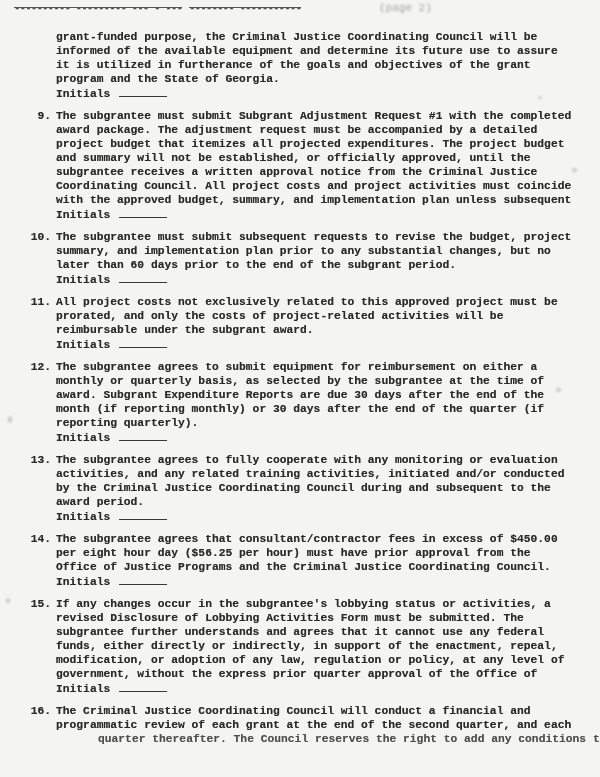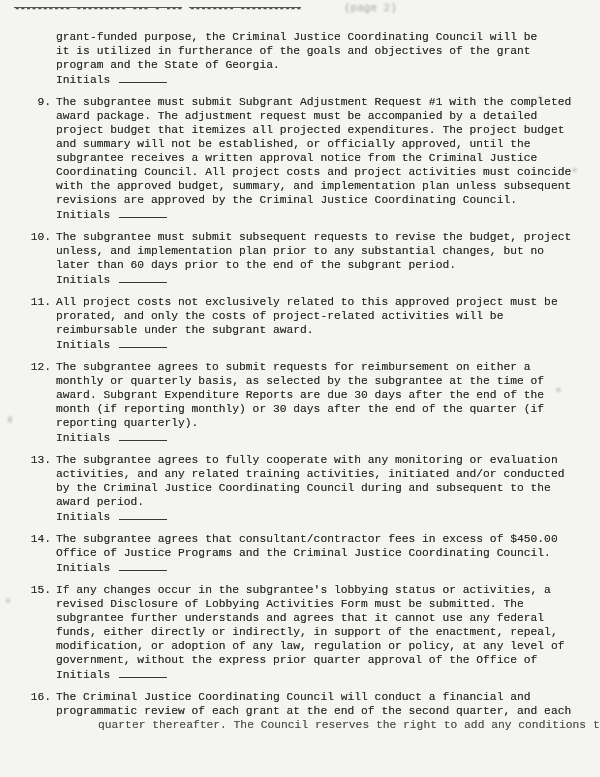--- a/index.html
+++ b/index.html
@@ -38,33 +38,34 @@
   }
   .doc-header .seg.pagemark {
     font-weight: normal;
     text-decoration: none;
     letter-spacing: 0;
     filter: blur(0.9px);
     opacity: 0.45;
   }
   .seg-left   { left: 14px;  }
   .seg-center { left: 189px; }
-  .seg-page   { left: 344px; }
+  .seg-page   { left: 379px; }
 
   
   .doc-body {
     position: absolute;
     left: 56px;
     top: 30px;
     width: 532px;
     filter: blur(0.18px);
   }
   .item {
     position: relative;
     margin-bottom: 9px;
+    font-weight: bold;
   }
   .num {
     position: absolute;
     left: -31px;
     top: 0;
     width: 26px;
     text-align: right;
     font-size: 11.3px;
     line-height: 14px;
     white-space: pre;
@@ -121,61 +122,61 @@
     <span class="seg seg-left">---------- --------- --- - ---</span>
     <span class="seg seg-center">-------- -----------</span>
     <span class="seg pagemark seg-page">(page 2)</span>
   </div>
 
   <main class="doc-body">
       <section class="item">
     <span class="num"></span>
     <div class="lines">
           <div class="line">grant-funded purpose, the Criminal Justice Coordinating Council will be</div>
+          <div class="line">informed of the available equipment and determine its future use to assure</div>
           <div class="line">it is utilized in furtherance of the goals and objectives of the grant</div>
           <div class="line">program and the State of Georgia.</div>
           <div class="line initials-line"><span>Initials</span><span class="blank"></span></div>
         </div>
   </section>
       <section class="item">
     <span class="num">9.</span>
     <div class="lines">
           <div class="line">The subgrantee must submit Subgrant Adjustment Request #1 with the completed</div>
           <div class="line">award package. The adjustment request must be accompanied by a detailed</div>
           <div class="line">project budget that itemizes all projected expenditures. The project budget</div>
           <div class="line">and summary will not be established, or officially approved, until the</div>
           <div class="line">subgrantee receives a written approval notice from the Criminal Justice</div>
           <div class="line">Coordinating Council. All project costs and project activities must coincide</div>
           <div class="line">with the approved budget, summary, and implementation plan unless subsequent</div>
-          <div class="line">revisions are approved by the Criminal Justice Coordinating Council.</div>
           <div class="line initials-line"><span>Initials</span><span class="blank"></span></div>
         </div>
   </section>
       <section class="item">
     <span class="num">10.</span>
     <div class="lines">
           <div class="line">The subgrantee must submit subsequent requests to revise the budget, project</div>
-          <div class="line">unless, and implementation plan prior to any substantial changes, but no</div>
+          <div class="line">summary, and implementation plan prior to any substantial changes, but no</div>
           <div class="line">later than 60 days prior to the end of the subgrant period.</div>
           <div class="line initials-line"><span>Initials</span><span class="blank"></span></div>
         </div>
   </section>
       <section class="item">
     <span class="num">11.</span>
     <div class="lines">
           <div class="line">All project costs not exclusively related to this approved project must be</div>
           <div class="line">prorated, and only the costs of project-related activities will be</div>
           <div class="line">reimbursable under the subgrant award.</div>
           <div class="line initials-line"><span>Initials</span><span class="blank"></span></div>
         </div>
   </section>
       <section class="item">
     <span class="num">12.</span>
     <div class="lines">
-          <div class="line">The subgrantee agrees to submit requests for reimbursement on either a</div>
+          <div class="line">The subgrantee agrees to submit equipment for reimbursement on either a</div>
           <div class="line">monthly or quarterly basis, as selected by the subgrantee at the time of</div>
           <div class="line">award. Subgrant Expenditure Reports are due 30 days after the end of the</div>
           <div class="line">month (if reporting monthly) or 30 days after the end of the quarter (if</div>
           <div class="line">reporting quarterly).</div>
           <div class="line initials-line"><span>Initials</span><span class="blank"></span></div>
         </div>
   </section>
       <section class="item">
     <span class="num">13.</span>
     <div class="lines">
@@ -183,20 +184,21 @@
           <div class="line">activities, and any related training activities, initiated and/or conducted</div>
           <div class="line">by the Criminal Justice Coordinating Council during and subsequent to the</div>
           <div class="line">award period.</div>
           <div class="line initials-line"><span>Initials</span><span class="blank"></span></div>
         </div>
   </section>
       <section class="item">
     <span class="num">14.</span>
     <div class="lines">
           <div class="line">The subgrantee agrees that consultant/contractor fees in excess of $450.00</div>
+          <div class="line">per eight hour day ($56.25 per hour) must have prior approval from the</div>
           <div class="line">Office of Justice Programs and the Criminal Justice Coordinating Council.</div>
           <div class="line initials-line"><span>Initials</span><span class="blank"></span></div>
         </div>
   </section>
       <section class="item">
     <span class="num">15.</span>
     <div class="lines">
           <div class="line">If any changes occur in the subgrantee's lobbying status or activities, a</div>
           <div class="line">revised Disclosure of Lobbying Activities Form must be submitted. The</div>
           <div class="line">subgrantee further understands and agrees that it cannot use any federal</div>

